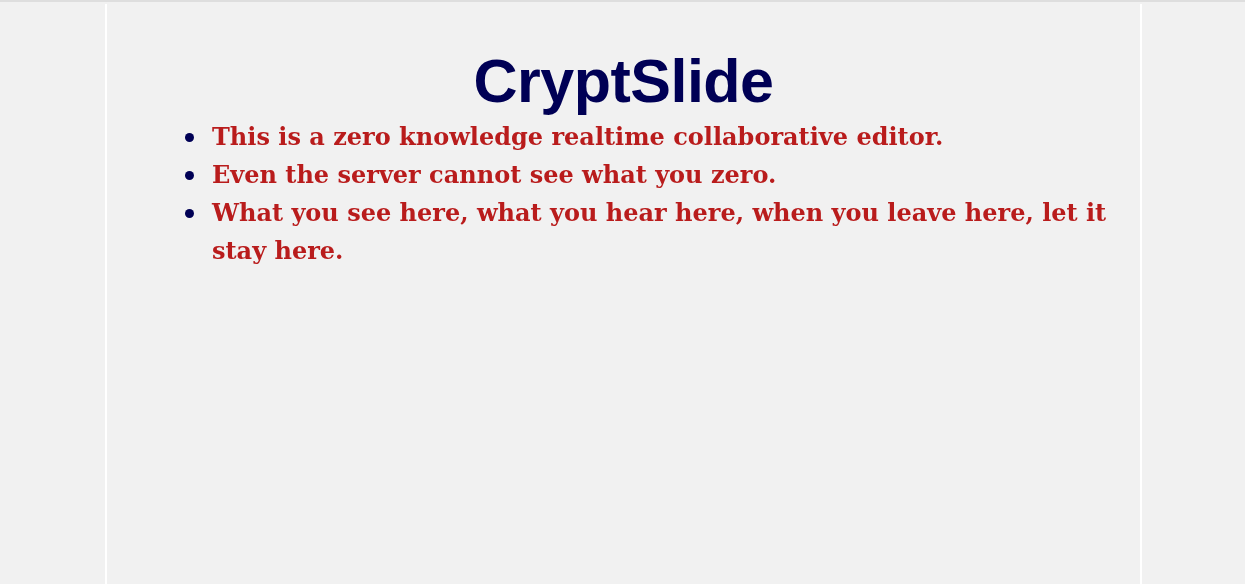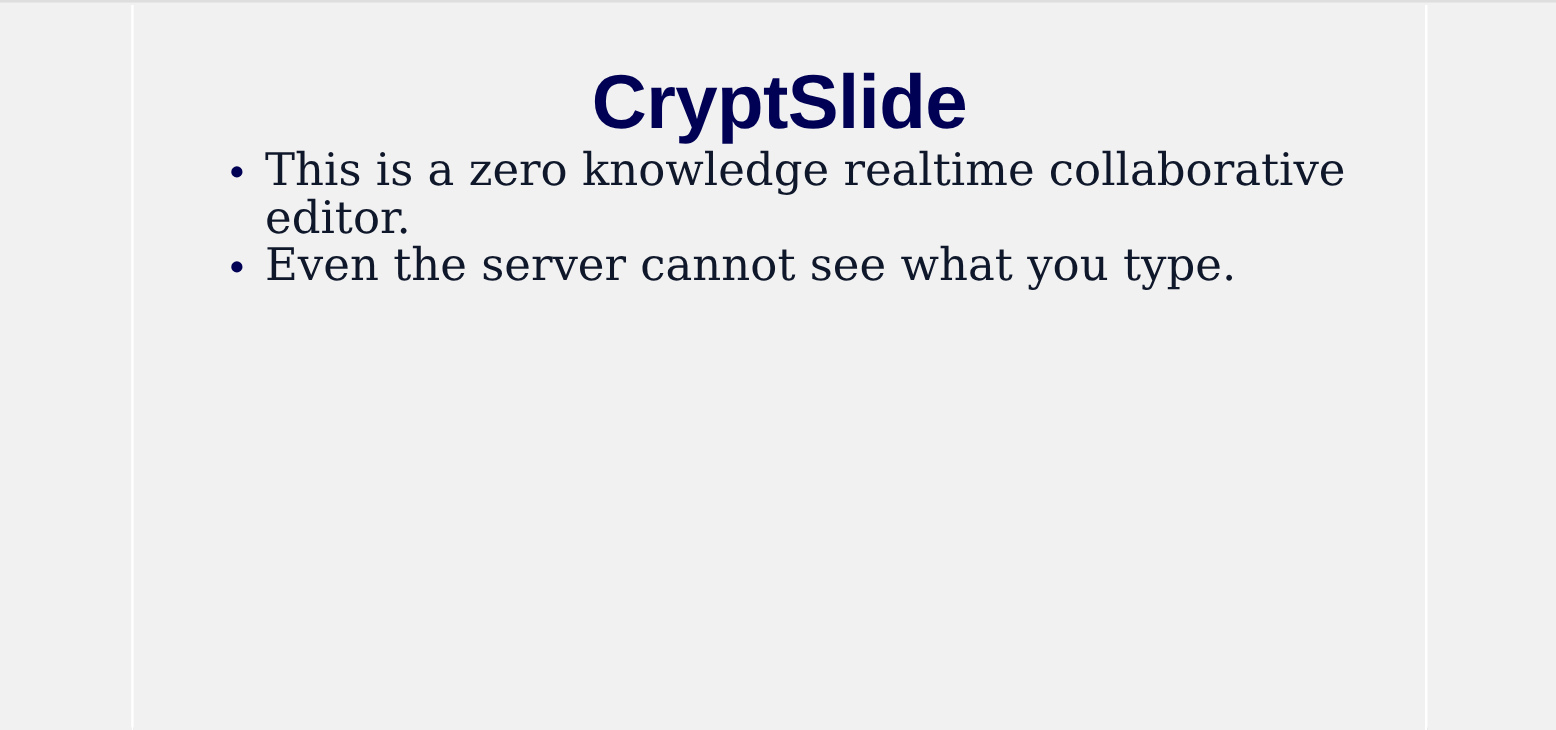--- a/index.html
+++ b/index.html
@@ -90,25 +90,25 @@
     width: 990px;
     margin: 0;
     padding: 0 0 0 70px;
     list-style: none;
     font-family: "DejaVu Serif", "Liberation Serif", serif;
   }
   #bullet-list li {
     position: relative;
     margin: 0 0 0 0;
     padding: 0 0 0 35px;
-    font-size: 36px;
+    font-size: 24px;
     line-height: 38px;
-    color: #0f172a;
+    color: #b91c1c;
     font-family: "DejaVu Serif", "Liberation Serif", serif;
-    font-weight: normal;
+    font-weight: bold;
   }
   #bullet-list li .bullet-dot {
     position: absolute;
     left: 8px;
     top: 15px;
     width: 9px;
     height: 9px;
     border-radius: 50%;
     background: #000055;
   }
@@ -134,20 +134,24 @@
     <ul id="bullet-list">
 
       <li>
         <span class="bullet-dot"></span>
         <span class="bullet-text">This is a zero knowledge realtime collaborative editor.</span>
       </li>
 
 
       <li>
         <span class="bullet-dot"></span>
-        <span class="bullet-text">Even the server cannot see what you type.</span>
+        <span class="bullet-text">Even the server cannot see what you zero.</span>
       </li>
 
+      <li>
+        <span class="bullet-dot"></span>
+        <span class="bullet-text">What you see here, what you hear here, when you leave here, let it stay here.</span>
+      </li>
 
     </ul>
 
   </div>
 </div>
 
 </body></html>

